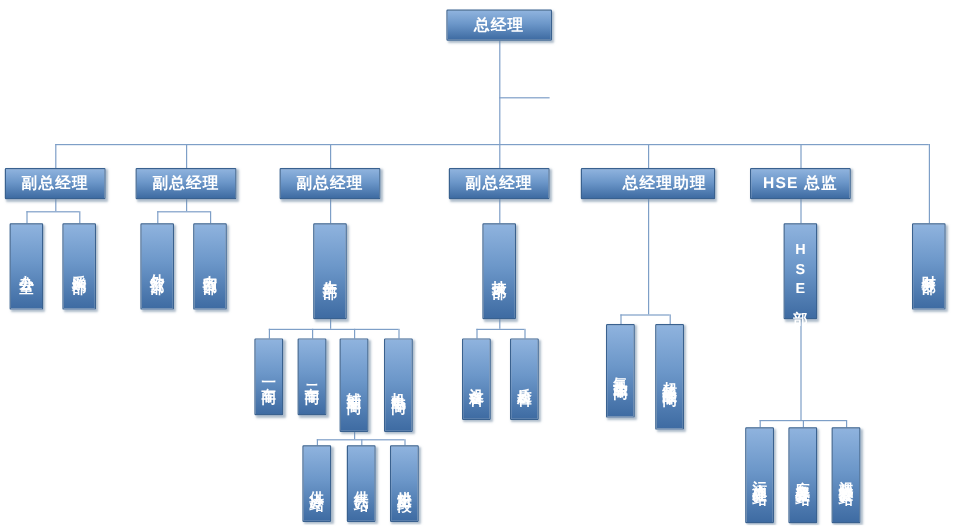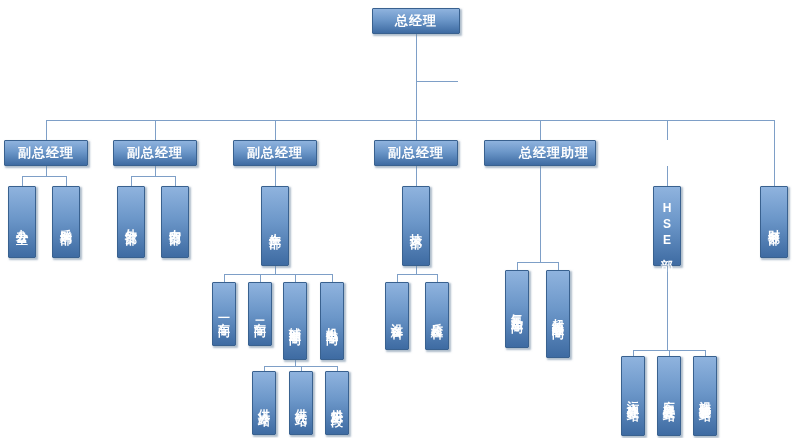--- a/index.html
+++ b/index.html
@@ -97,20 +97,21 @@
   <div class="line v" style="left:705px;top:350px;height:6px;"></div>
 
   <div class="node hbox" style="left:372px;top:8px;width:88px;height:26px;">总经理</div>
 
 
   <div class="node hbox" style="left:4px;top:140px;width:84px;height:26px;">副总经理</div>
   <div class="node hbox" style="left:113px;top:140px;width:84px;height:26px;">副总经理</div>
   <div class="node hbox" style="left:233px;top:140px;width:84px;height:26px;">副总经理</div>
   <div class="node hbox" style="left:374px;top:140px;width:84px;height:26px;">副总经理</div>
   <div class="node hbox" style="left:484px;top:140px;width:112px;height:26px;padding-left:28px;">总经理助理</div>
+  <div class="node hbox" style="left:625px;top:140px;width:84px;height:26px;">HSE 总监</div>
 
   <div class="node vbox" style="left:8px;top:186px;width:28px;height:72px;">
     <span class="vtext">办公室</span>
   </div>
   <div class="node vbox" style="left:52px;top:186px;width:28px;height:72px;">
     <span class="vtext">采购部</span>
   </div>
 
   <div class="node vbox" style="left:117px;top:186px;width:28px;height:72px;">
     <span class="vtext">外贸部</span>

